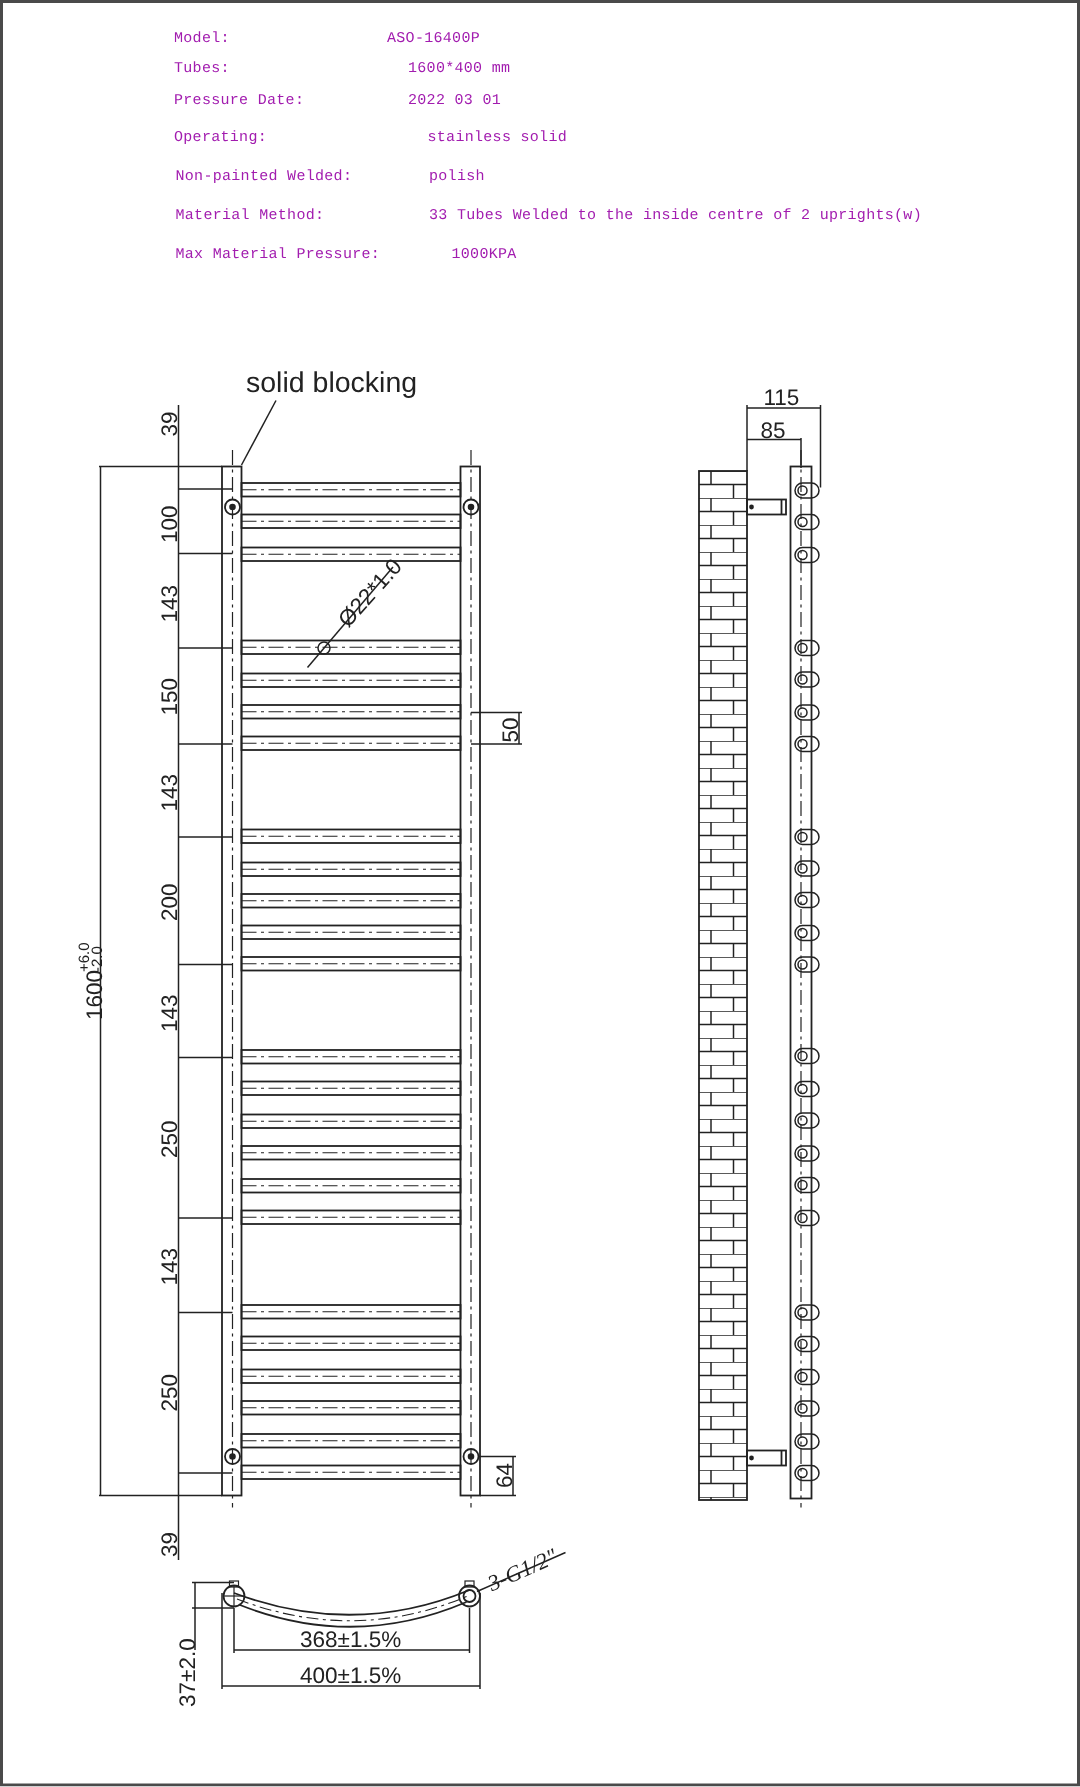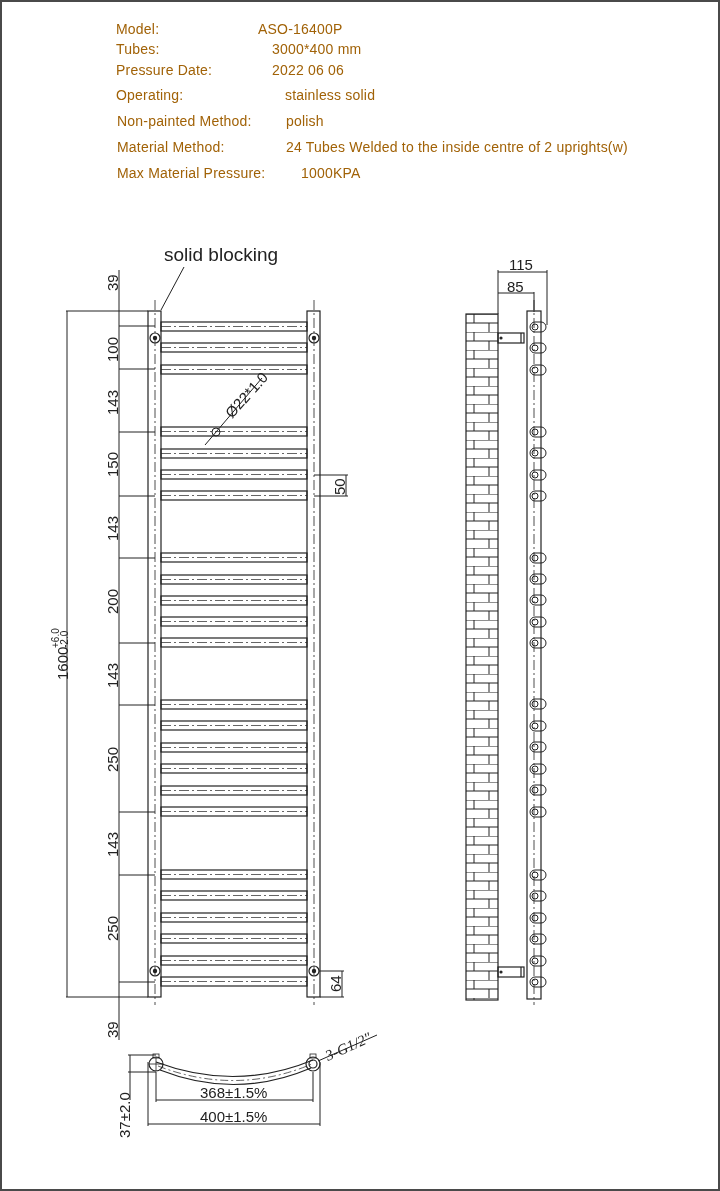--- a/index.html
+++ b/index.html
@@ -1,41 +1,41 @@
 <!DOCTYPE html>
 <html><head>
 <meta charset="utf-8">
 <style>
   html, body { margin: 0; padding: 0; background: #ffffff; }
   body { width: 720px; height: 1191px; position: relative; overflow: hidden; }
   .frame { position: absolute; left: 0; top: 0; width: 716px; height: 1187px; border: 2px solid #4a4a4a; }
-  .spec { position: absolute; font-family: Liberation Sans, sans-serif; font-size: 14px; color: #a16207; white-space: nowrap; letter-spacing: 0.2px; }
+  .spec { position: absolute; font-family: Liberation Mono, monospace; font-size: 10px; color: #a21caf; white-space: nowrap; letter-spacing: 0.2px; }
   .spec.label { left: 116px; }
   svg { position: absolute; left: 0; top: 0; }
   .dim { font-family: "Liberation Sans", "DejaVu Sans", sans-serif; font-size: 15px; fill: #222; }
   .serif-dim { font-family: "Liberation Serif", "DejaVu Serif", serif; font-size: 15px; fill: #222; font-style: italic; }
 </style>
 </head>
 <body>
 
 <div class="frame"></div>
 
 <div>
   <div class="spec label" style="top:21px">Model:</div>
   <div class="spec" style="top:21px;left:258px">ASO-16400P</div>
   <div class="spec label" style="top:41px">Tubes:</div>
-  <div class="spec" style="top:41px;left:272px">3000*400 mm</div>
+  <div class="spec" style="top:41px;left:272px">1600*400 mm</div>
   <div class="spec label" style="top:62px">Pressure Date:</div>
-  <div class="spec" style="top:62px;left:272px">2022 06 06</div>
+  <div class="spec" style="top:62px;left:272px">2022 03 01</div>
   <div class="spec label" style="top:87px">Operating:</div>
   <div class="spec" style="top:87px;left:285px">stainless solid</div>
-  <div class="spec label" style="top:113px;left:117px">Non-painted Method:</div>
+  <div class="spec label" style="top:113px;left:117px">Non-painted Welded:</div>
   <div class="spec" style="top:113px;left:286px">polish</div>
   <div class="spec label" style="top:139px;left:117px">Material Method:</div>
-  <div class="spec" style="top:139px;left:286px">24 Tubes Welded to the inside centre of 2 uprights(w)</div>
+  <div class="spec" style="top:139px;left:286px">33 Tubes Welded to the inside centre of 2 uprights(w)</div>
   <div class="spec label" style="top:165px;left:117px">Max Material Pressure:</div>
   <div class="spec" style="top:165px;left:301px">1000KPA</div>
 </div>
 
 <svg width="720" height="1191" viewBox="0 0 720 1191">
   <defs>
     <pattern id="bricks" x="466" y="314" width="30" height="18" patternUnits="userSpaceOnUse">
       <rect width="30" height="18" fill="#fff"></rect>
       <line x1="0" y1="0" x2="30" y2="0" stroke="#222" stroke-width="1"></line>
       <line x1="0" y1="9" x2="30" y2="9" stroke="#222" stroke-width="1"></line>

